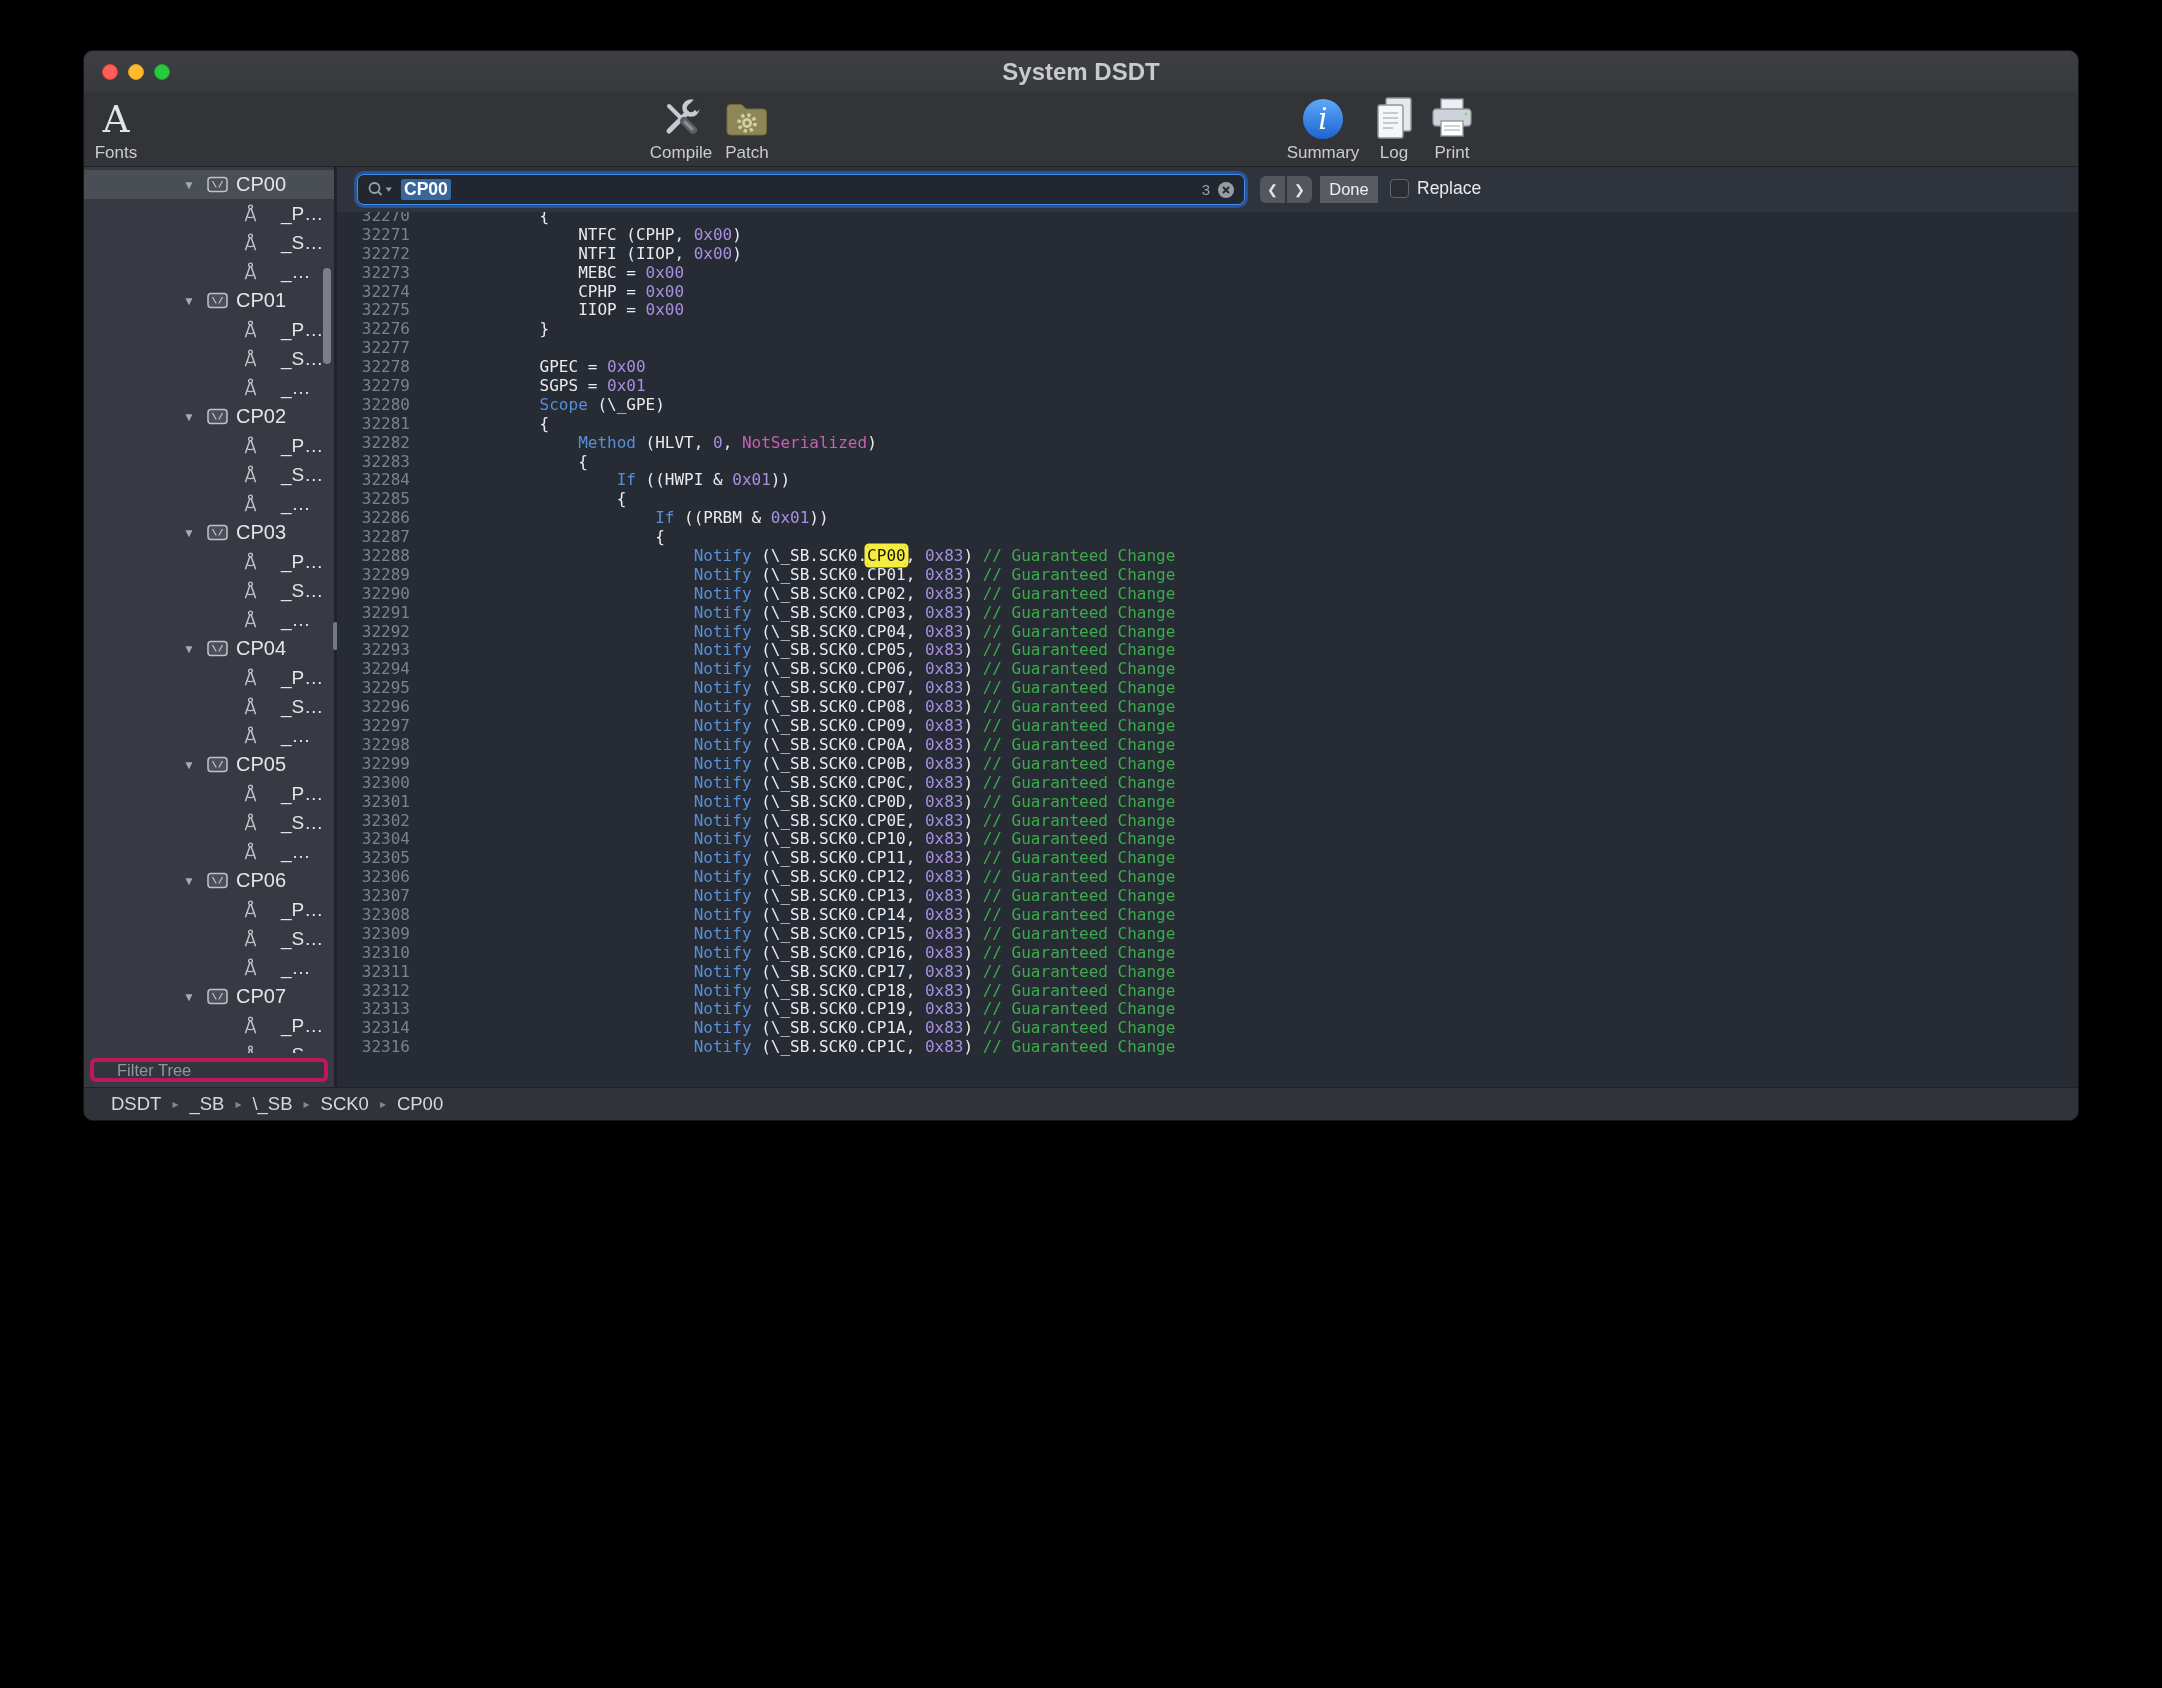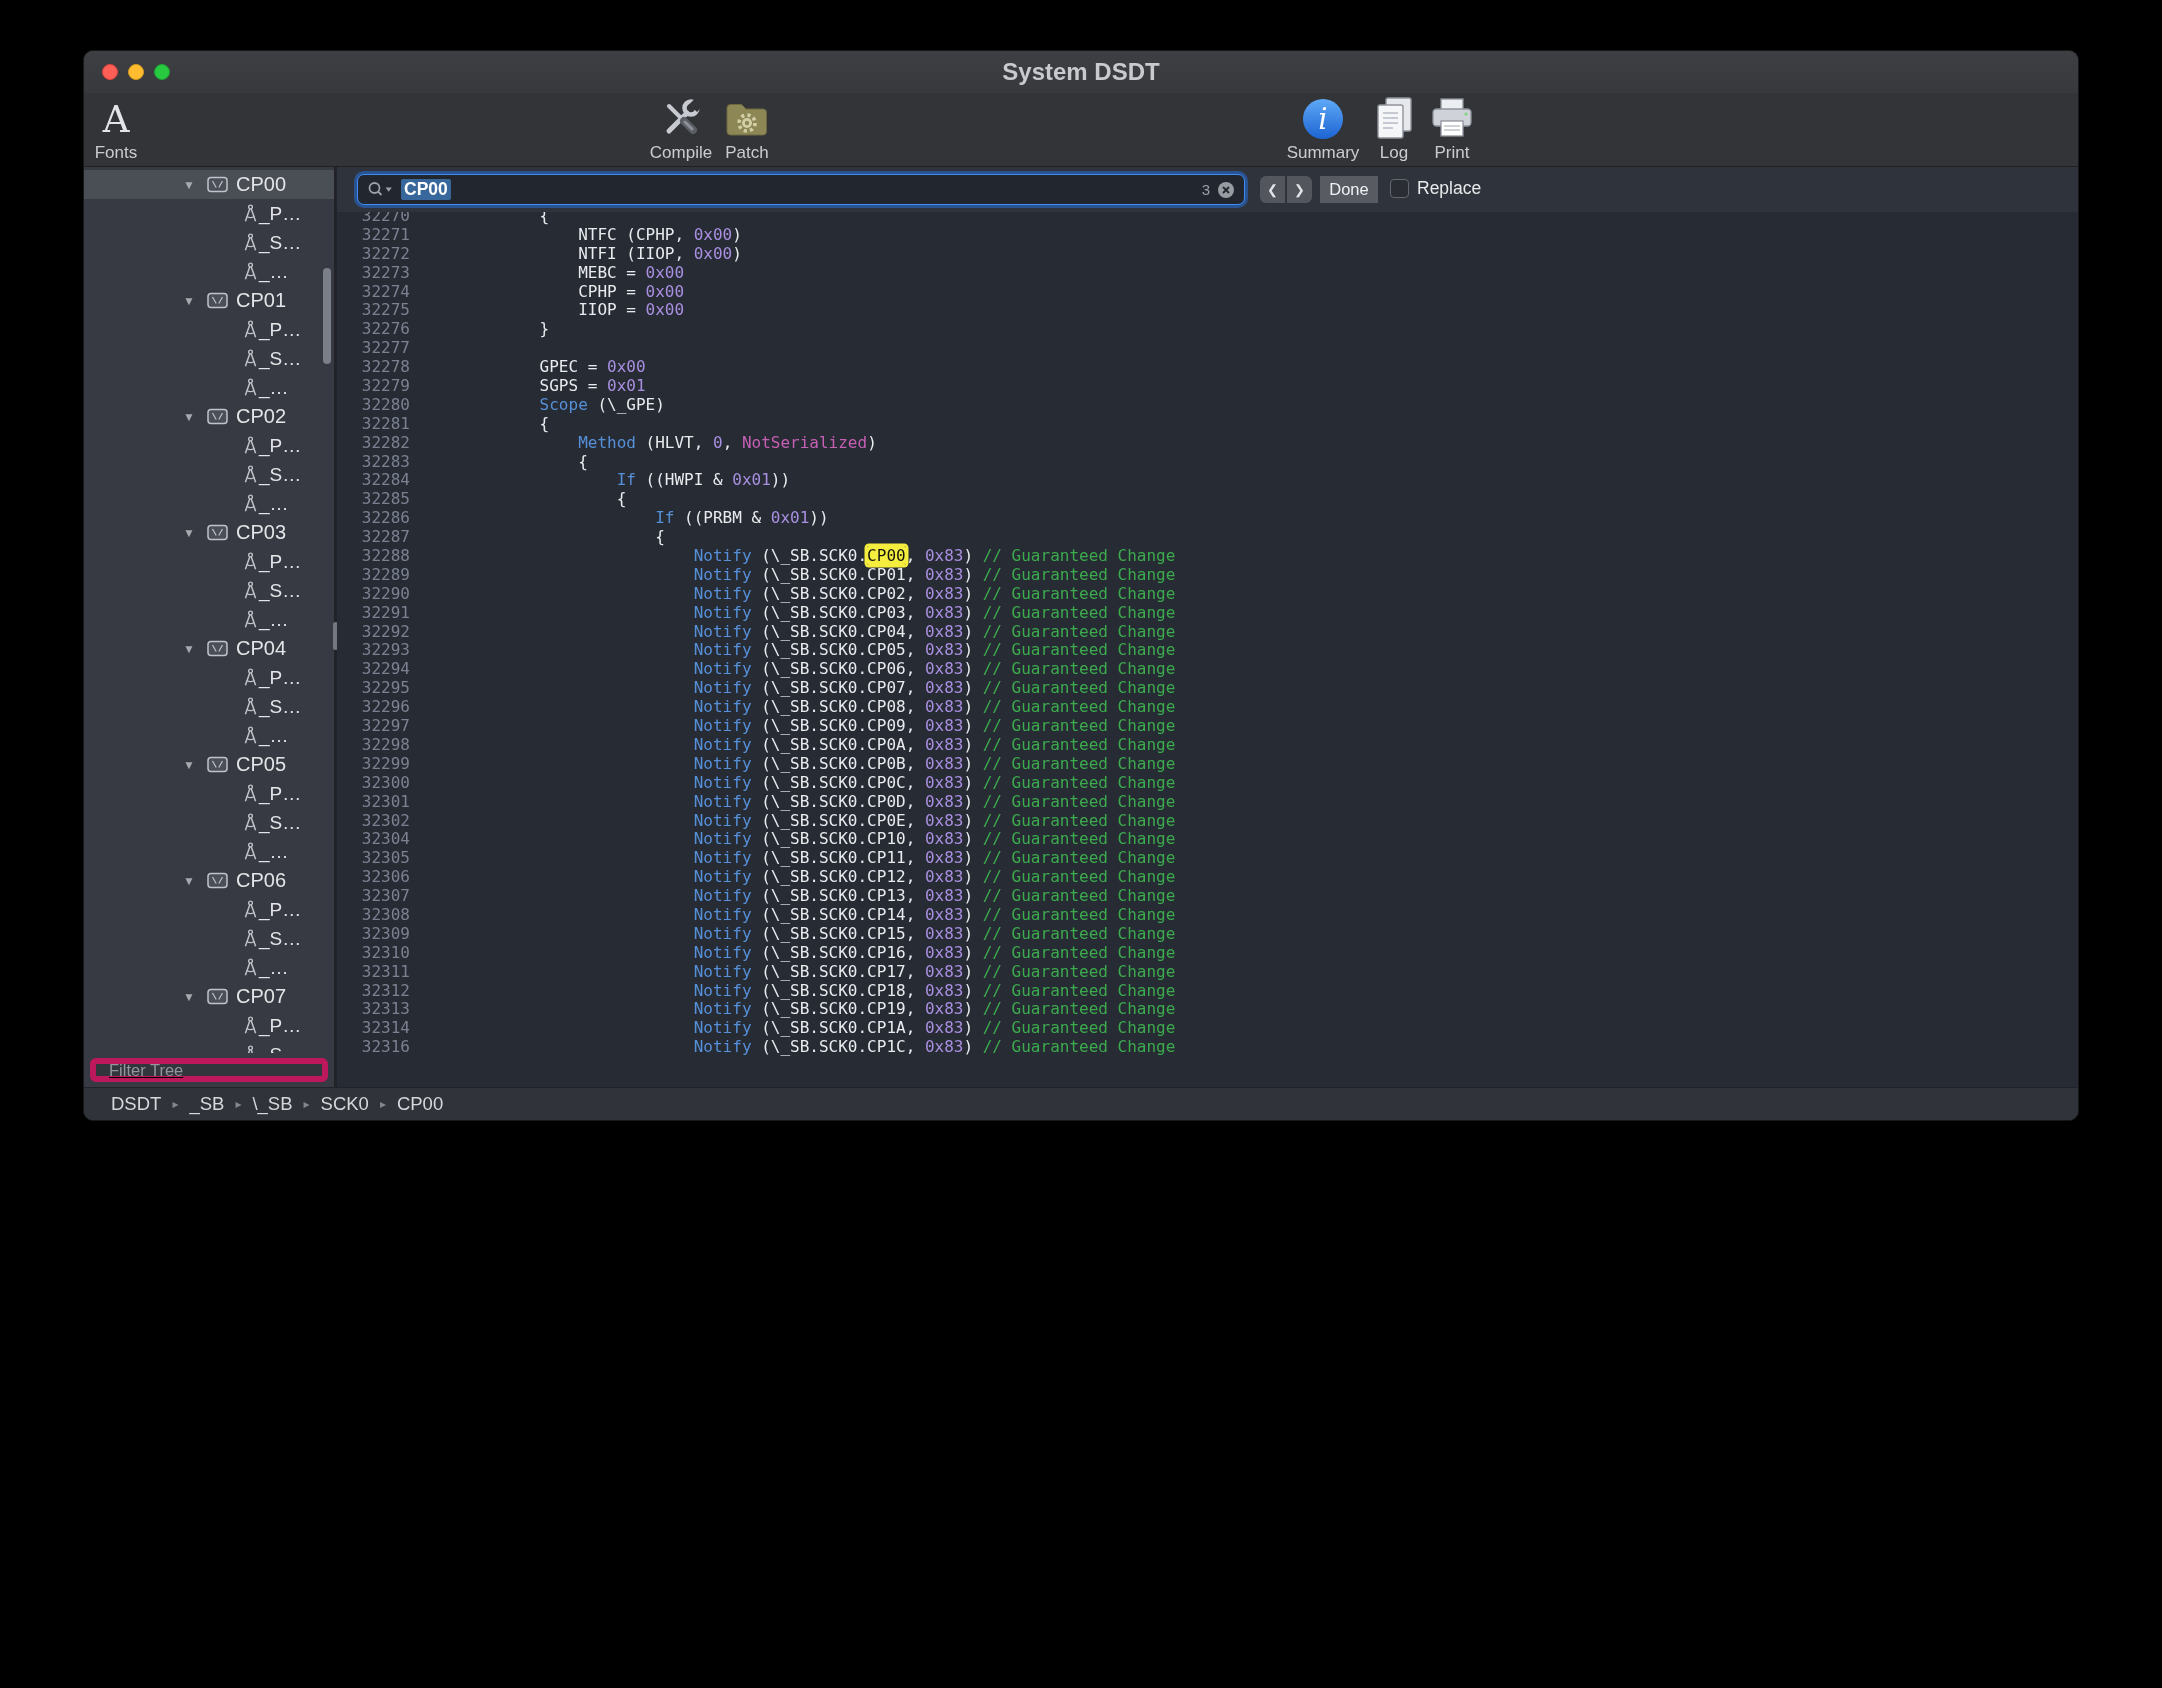--- a/index.html
+++ b/index.html
@@ -30,29 +30,29 @@
   .tb-label { font-size:17px; color:#cbccd0; margin-top:-1px; }
   .serif-a { font-family:"DejaVu Serif", serif; font-size:37px; color:#e3e4e7; line-height:1; }
 
   
   .content { flex:1; display:flex; min-height:0; }
 
   .sidebar { flex:none; width:250px; background:#373a42; position:relative; overflow:hidden; }
   .tree { position:absolute; left:0; right:0; top:0; bottom:34px; overflow:hidden; padding-top:3px; }
   .tree-row { height:29px; display:flex; align-items:center; color:#e4e5e8; white-space:nowrap; }
   .tree-row.parent { padding-left:99px; font-size:20px; gap:8px; }
-  .tree-row.child  { padding-left:158px; font-size:19px; gap:0; }
+  .tree-row.child  { padding-left:158px; font-size:19px; gap:22px; }
   .tree-row.selected { background:#4a4e55; }
   .disclosure { color:#a6a9af; font-size:12px; width:16px; flex:none; }
   .node-icon { flex:none; }
   .side-scrollbar { position:absolute; right:3px; top:101px; width:8px; height:96px;
     border-radius:4px; background:#7b7f87; }
   .filter-field { position:absolute; left:6px; right:6px; bottom:5px; height:24px;
-    background:#32353c; border:6px solid #be185d; border-radius:6px;
-    display:flex; align-items:center; padding:0 7px; gap:6px;text-decoration:underline; }
+    background:#32353c; border:4px solid #be185d; border-radius:6px;
+    display:flex; align-items:center; padding:0 17px; gap:6px; }
   .filter-field input { flex:1; background:transparent; border:none; outline:none;
     font-size:16.5px; color:#e6e7ea; font-family:"Liberation Sans",sans-serif; }
   .filter-field input::placeholder { color:#92969d; }
 
   .divider { flex:none; width:3px; background:#212329; position:relative; }
   .handle { position:absolute; left:-1px; top:455px; width:5px; height:28px;
     border-radius:3px; background:#75797f; }
 
   .editor { flex:1; display:flex; flex-direction:column; min-width:0; background:#272b34; }
 

